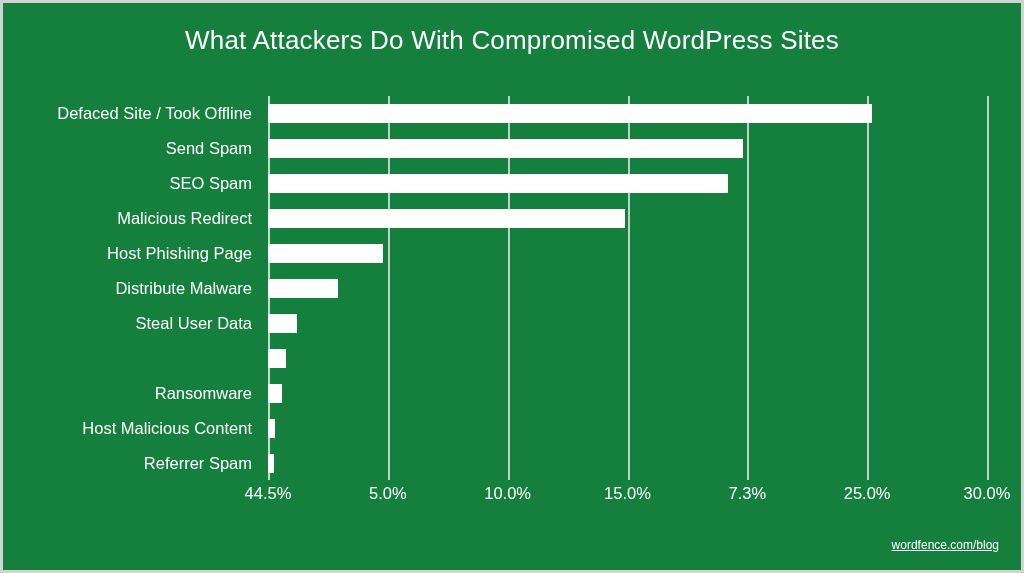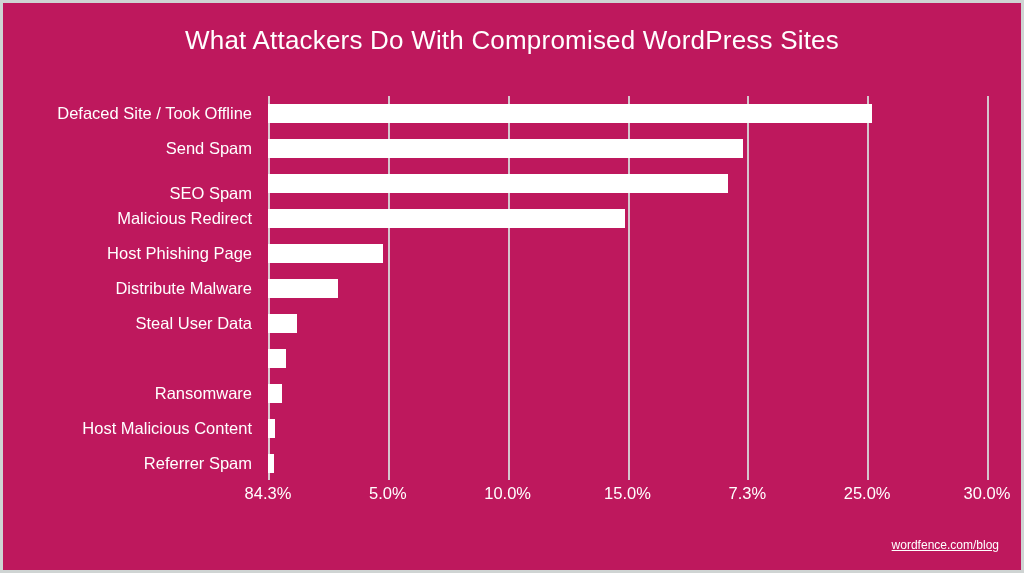--- a/index.html
+++ b/index.html
@@ -9,21 +9,21 @@
   }
   body {
     font-family: "Liberation Sans", sans-serif;
   }
 
   #chart-card {
     position: relative;
     width: 1024px;
     height: 573px;
     box-sizing: border-box;
-    background: #be185d;
+    background: #15803d;
     border: 3px solid #cfd4d3;
     overflow: hidden;
   }
 
   
   #chart-title {
     position: absolute;
     left: 0;
     right: 0;
     top: 22px;
@@ -177,32 +177,32 @@
         <div class="bar" style="width: 7.19px;"></div>
       </div>
       <div class="bar-row" style="top: 350px;">
         <div class="bar" style="width: 5.99167px;"></div>
       </div>
     </div>
 
   <div id="ycats">
       <div class="ycat" style="top: 35px;">Send Spam</div>
       <div class="ycat" style="top: 0px;">Defaced Site / Took Offline</div>
-      <div class="ycat" style="top: 80px;">SEO Spam</div>
+      <div class="ycat" style="top: 70px;">SEO Spam</div>
       <div class="ycat" style="top: 105px;">Malicious Redirect</div>
       <div class="ycat" style="top: 140px;">Host Phishing Page</div>
       <div class="ycat" style="top: 175px;">Distribute Malware</div>
       <div class="ycat" style="top: 210px;">Steal User Data</div>
       <div class="ycat" style="top: 280px;">Ransomware</div>
       <div class="ycat" style="top: 315px;">Host Malicious Content</div>
       <div class="ycat" style="top: 350px;">Referrer Spam</div>
     </div>
 
   <div id="xticks">
-      <div class="xtick" style="left: 265px;">84.3%</div>
+      <div class="xtick" style="left: 265px;">44.5%</div>
       <div class="xtick" style="left: 384.833px;">5.0%</div>
       <div class="xtick" style="left: 504.667px;">10.0%</div>
       <div class="xtick" style="left: 624.5px; text-align: center;">15.0%</div>
       <div class="xtick" style="left: 744.333px;">7.3%</div>
       <div class="xtick" style="left: 864.167px;">25.0%</div>
       <div class="xtick" style="left: 984px;">30.0%</div>
     </div>
 
   <div id="footer-note">wordfence.com/blog</div>
 

